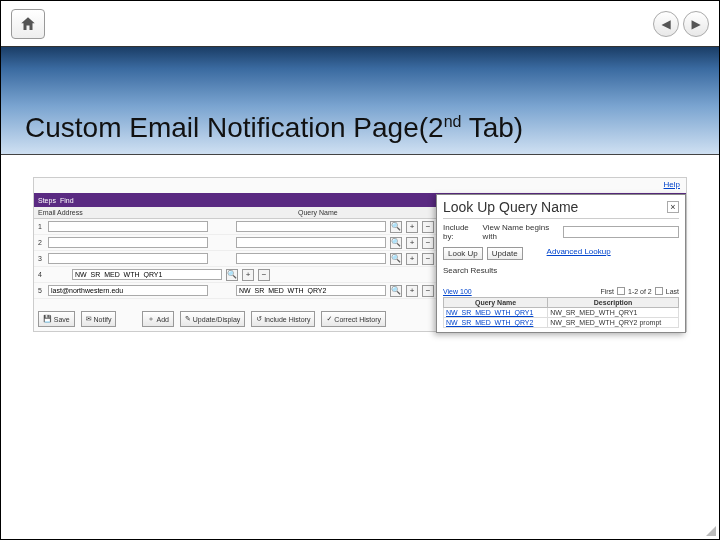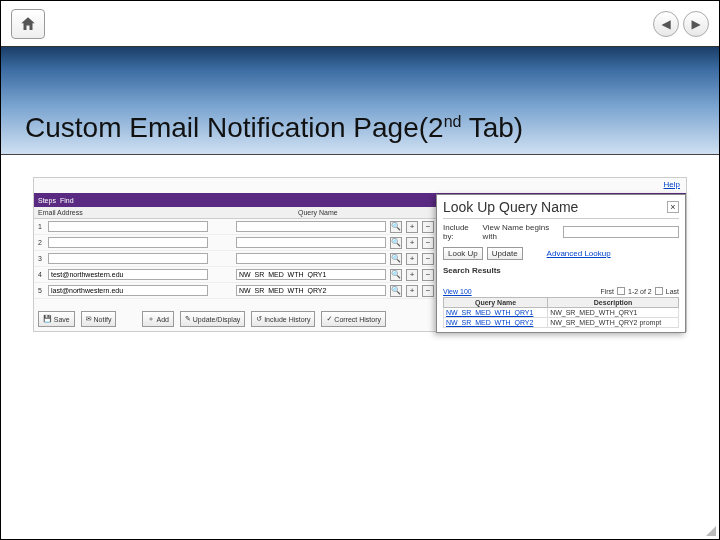--- a/index.html
+++ b/index.html
@@ -43,24 +43,24 @@
   .bottom-btns .bbtn { border:1px solid #999; background:linear-gradient(#fff,#e8e8e8); padding:2px 4px; display:flex; align-items:center; gap:2px;}
   .bottom-btns .sep { width:14px; }
 
   
   .popup { position:absolute; right:0; top:16px; width:250px; background:#fff; border:1px solid #888; box-shadow:-2px 2px 6px rgba(0,0,0,.3); font-size:8px; padding:4px 6px;}
   .popup .pop-title-row { display:flex; justify-content:space-between; align-items:center; border-bottom:1px solid #ccc; padding-bottom:3px; margin-bottom:4px;}
   .popup .pop-title { font-size:14px; }
   .popup .close { width:12px;height:12px;border:1px solid #aaa; display:flex;align-items:center;justify-content:center; font-size:9px;}
   .popup .srch-row { display:flex; align-items:center; gap:4px; margin-bottom:6px; font-size:8px;}
   .popup .srch-row input { flex:1; height:12px; border:1px solid #aaa; font-size:8px; padding:0 2px;}
-  .popup .btn-row { display:flex; gap:4px; align-items:center; margin-bottom:6px;}
+  .popup .btn-row { display:flex; gap:4px; margin-bottom:6px;}
   .popup .btn-row .pbtn { border:1px solid #999; background:linear-gradient(#fff,#eee); padding:1px 4px; font-size:8px;}
   .popup .adv { color:#0044cc; text-decoration:underline; margin-left:20px;}
-  .popup .sr-title { font-weight:bold; margin-bottom:12px;}
+  .popup .sr-title { font-weight:normal; margin-bottom:12px;}
   .popup .view-row { display:flex; justify-content:space-between; align-items:center; font-size:7px; margin-bottom:2px;}
   .popup .view-row .pager { display:flex; gap:3px; align-items:center;}
   .popup .view-row .pico { width:8px;height:8px;border:1px solid #999;display:inline-block;}
   .popup table { width:100%; border-collapse:collapse; font-size:7px;}
   .popup th { border:1px solid #bbb; background:#f0f0f0; padding:1px 2px; text-align:center;}
   .popup td { border:1px solid #ddd; padding:1px 2px; color:#0044cc; text-decoration:underline;}
   .popup td.desc { color:#333; text-decoration:none; }
 
   .resize-handle { position:absolute; right:3px; bottom:3px; width:12px; height:12px; }
   .resize-handle::before { content:""; position:absolute; right:0; bottom:0; width:0;height:0; border-right:10px solid #bbb; border-top:10px solid transparent;}
@@ -142,21 +142,20 @@
             <div class="num">3</div>
             <div class="field"><input value="" style=""></div>
             <div class="gap"></div>
             <div class="qfield"><input value="" style=""></div>
             <div class="iconbtn">🔍</div>
             <div class="iconbtn">+</div>
             <div class="iconbtn">−</div>
           </div>
           <div class="data-row">
             <div class="num">4</div>
-            <div class="field"><input value="test@northwestern.edu" style=""></div>
             <div class="gap"></div>
             <div class="qfield"><input value="NW_SR_MED_WTH_QRY1" style=""></div>
             <div class="iconbtn">🔍</div>
             <div class="iconbtn">+</div>
             <div class="iconbtn">−</div>
           </div>
           <div class="data-row">
             <div class="num">5</div>
             <div class="field"><input value="last@northwestern.edu" style=""></div>
             <div class="gap"></div>

